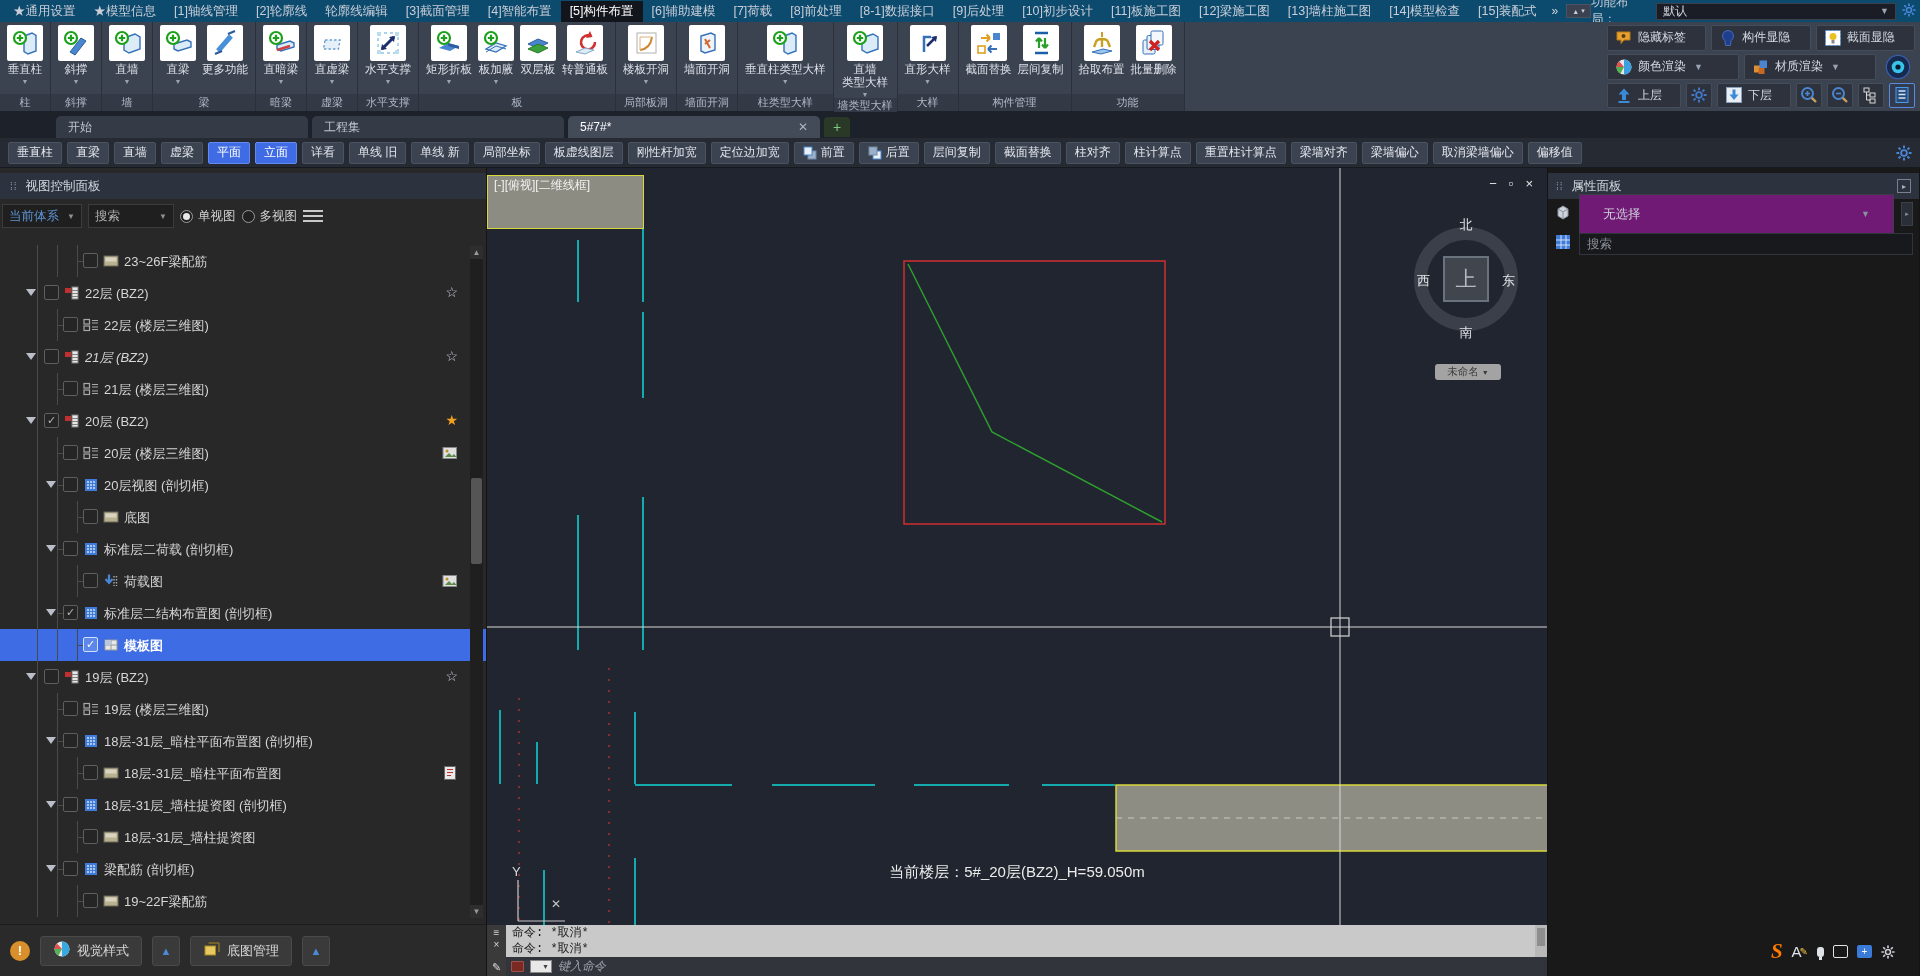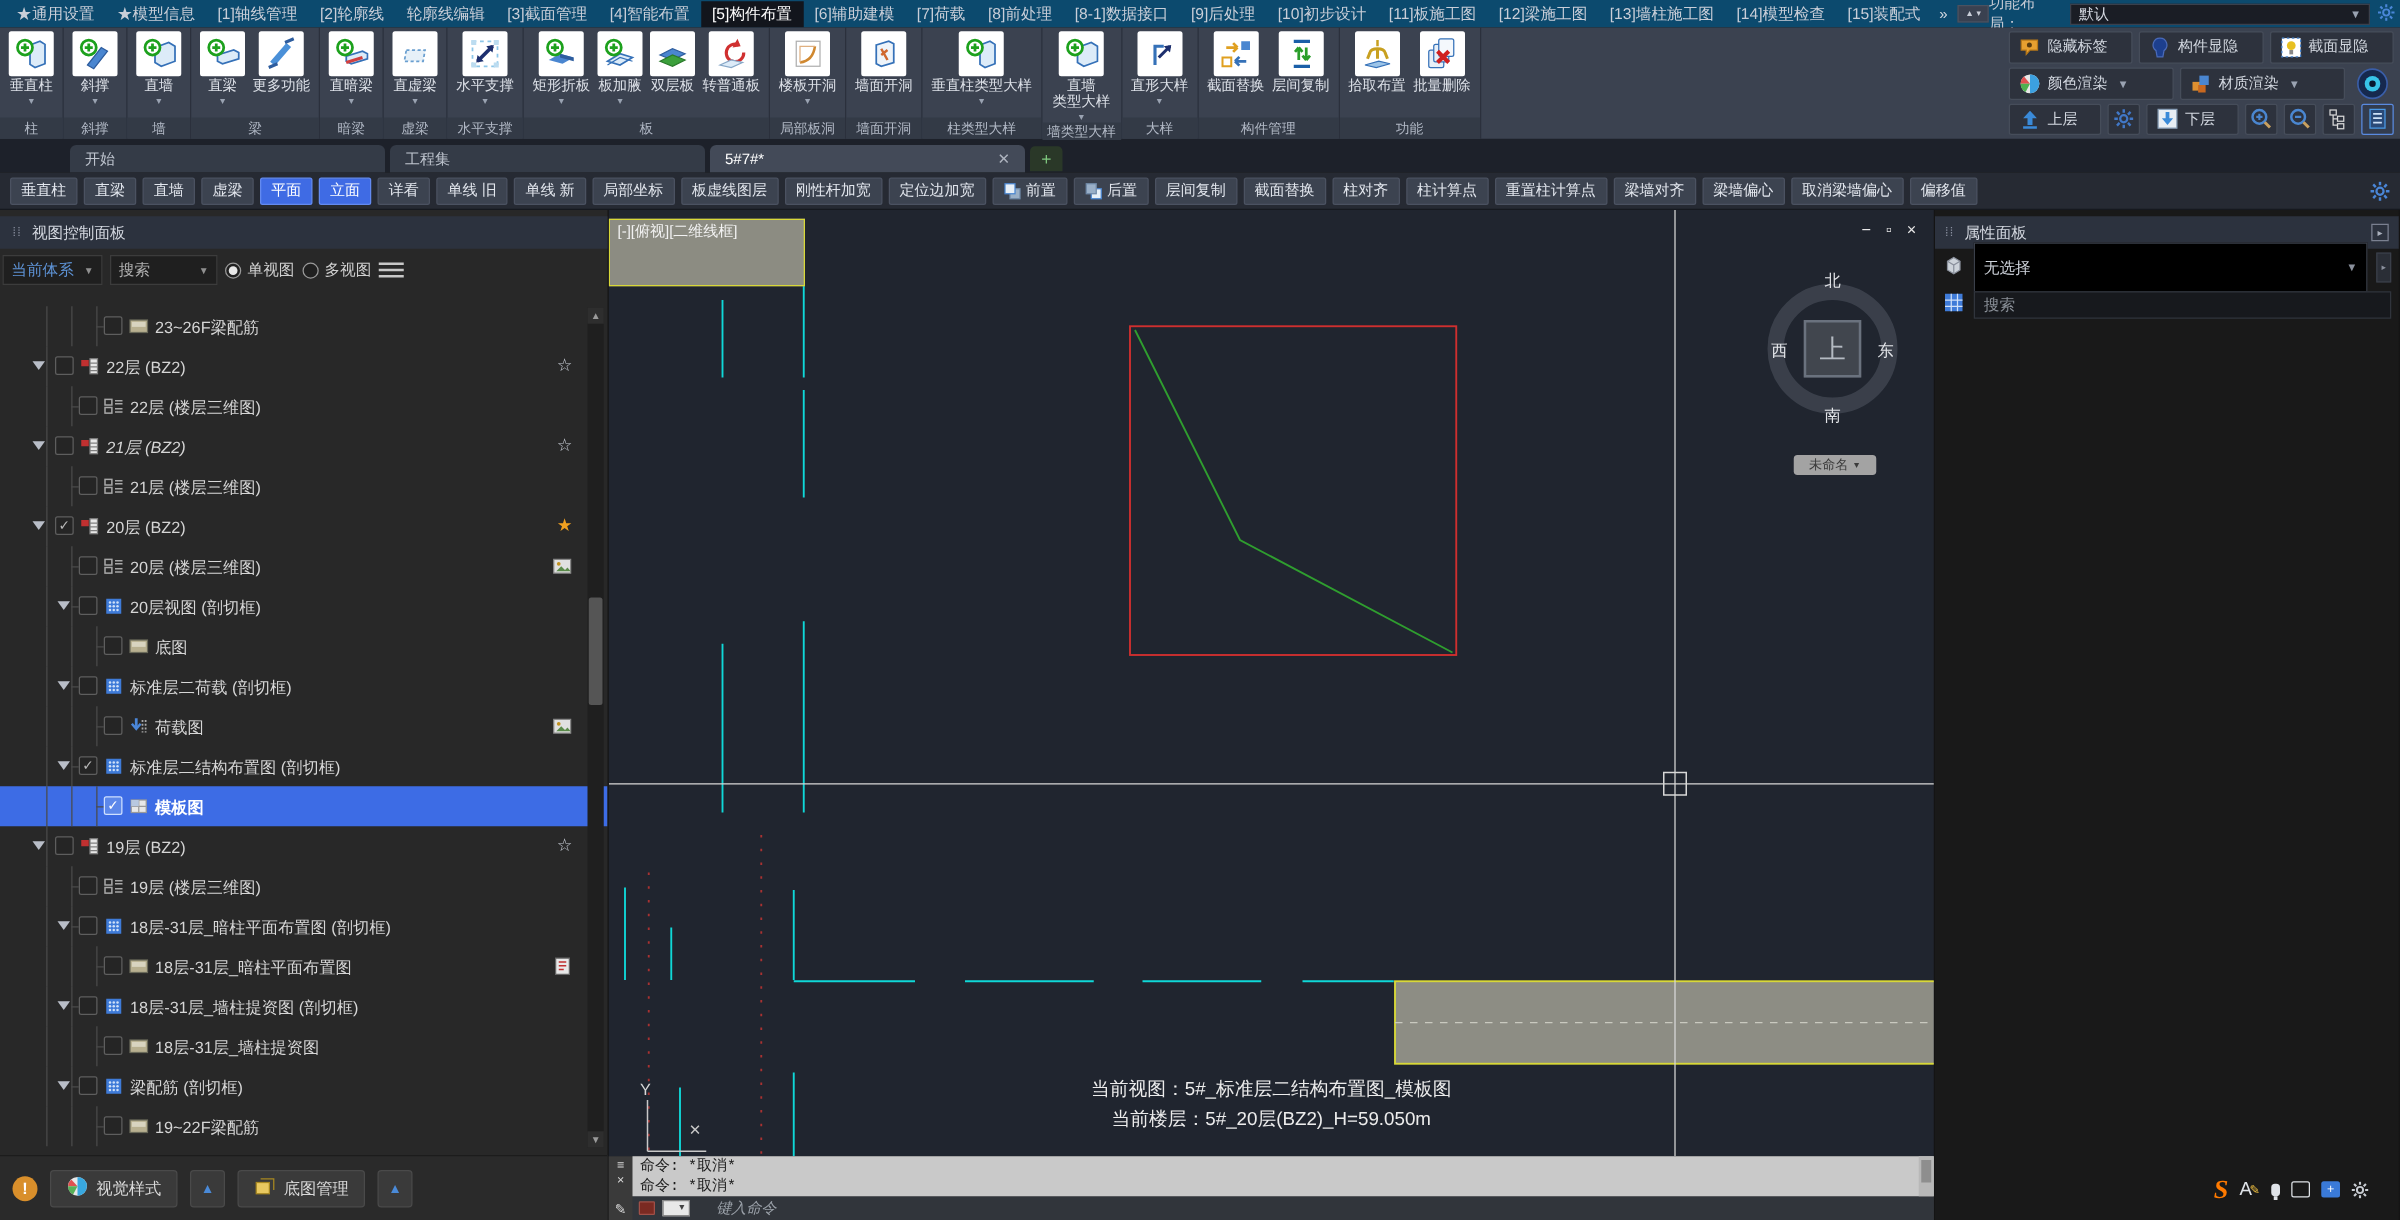--- a/index.html
+++ b/index.html
@@ -150,31 +150,31 @@
   .cmd-hist { flex:1; background:#c9c9c9; font-family:"Liberation Mono", monospace;
     font-size:12px; color:#1c1c1c; padding:0 6px; line-height:16px; position:relative; }
   .cmd-hist .hscroll { position:absolute; right:0; top:0; bottom:0; width:12px; background:#b8b8b8; }
   .cmd-hist .hthumb { position:absolute; right:2px; top:3px; width:8px; height:18px; background:#8e8e8e; }
   .cmd-input { height:19px; background:#31353b; display:flex; align-items:center; gap:6px;
     padding:0 5px; font-size:12px; color:#9aa0a8; }
   .kbd-ico { width:13px; height:11px; background:#7a2a22; border:1px solid #a05048; border-radius:1px; }
   .mini-combo { width:22px; height:13px; background:#e8e8e8; border:1px solid #888;
     display:flex; align-items:center; justify-content:flex-end; padding-right:2px; }
   .mini-combo span { font-size:7px; color:#444; }
-  .cmd-hint { font-style:italic;margin-left:15px; }
+  .cmd-hint { font-style:italic; }
 
   
   #right-panel { width:371px; background:#191919; display:flex; flex-direction:column; position:relative; }
   .rp-header { height:26px; margin-top:5px; background:#2c323e; display:flex; align-items:center;
     padding:0 8px; color:#d4d8e0; font-size:12.5px; gap:8px; }
   .rp-header .pin { margin-left:auto; width:14px; height:14px; border:1px solid #7a8090;
     color:#aab0bc; font-size:8px; display:flex; align-items:center; justify-content:center; }
   .rp-row { height:30px; display:flex; align-items:center; padding:0 6px; gap:7px; }
-  .rp-combo { flex:1; height:40px; background:#000000; border:1px solid #3a3f49; color:#ced3db;
-    font-size:12.5px; display:flex; align-items:center; justify-content:space-between; padding:0 7px; }
+  .rp-combo { flex:1; height:40px; background:#701a75; border:1px solid #3a3f49; color:#ced3db;
+    font-size:12.5px; display:flex; align-items:center; justify-content:space-between; padding:0 23px; }
   .rp-combo .arr { color:#8a909c; font-size:9px; }
   .rp-side-btn { width:12px; height:24px; background:#2a2e36; border:1px solid #3a3f49;
     color:#8a909c; font-size:7px; display:flex; align-items:center; justify-content:center; }
   .rp-search { flex:1; height:22px; background:#17191d; border:1px solid #30343c; color:#8a9098;
     font-size:12.5px; display:flex; align-items:center; padding:0 7px; }
   .sogou { position:absolute; right:24px; bottom:12px; display:flex; align-items:center; gap:9px; }
   .sg { font-size:15px; color:#dfe3e8; display:flex; align-items:center; }
   .sg.logo { color:#ff7a00; font-family:"Liberation Serif", serif; font-weight:bold;
     font-style:italic; font-size:21px; }
   .sg .pen { color:#f0c040; font-size:10px; margin-left:-2px; }
@@ -1215,21 +1215,20 @@
           <div class="lbl w">西</div>
           <div class="lbl e">东</div>
           <div class="lbl" style="bottom:2px; top:auto">南</div>
           <div class="csq">上</div>
         </div>
         <div class="unnamed">
           <span>未命名</span>
             <span style="font-size:7px">▼</span>
         </div>
         <div class="status-lines">
-          <div>当前视图：5#_标准层二结构布置图_模板图</div>
           <div>当前楼层：5#_20层(BZ2)_H=59.050m</div>
         </div>
       </div>
       <div id="cmd">
         <div class="cmd-strip">
           <span>≡</span>
           <span>×</span>
           <span class="pencil">✎</span>
         </div>
         <div class="cmd-main">

